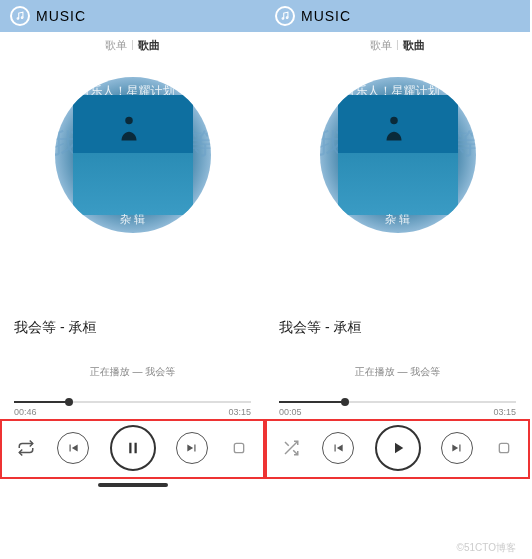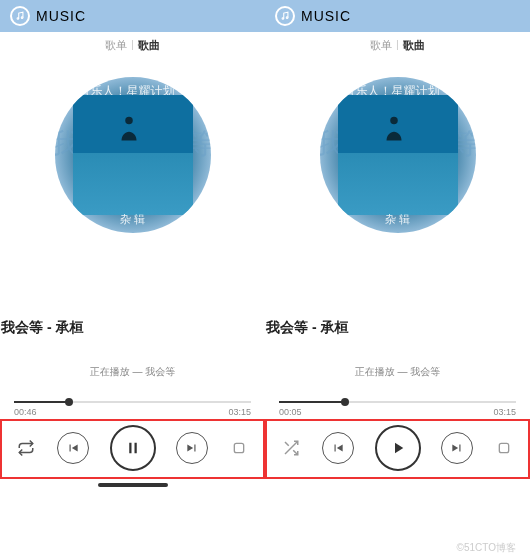--- a/index.html
+++ b/index.html
@@ -18,21 +18,21 @@
   .art { width: 156px; height: 156px; border-radius: 50%; background: radial-gradient(circle at 50% 50%, #3a8fb8 0%, #1e6a92 40%, #8db8d6 70%, #b6d1e6 100%); position: relative; overflow: hidden; }
   .art-inner { position: absolute; inset: 18px; border-radius: 6px; background: linear-gradient(#0e6fa0 0%, #0e6fa0 48%, #2a8cb5 48%, #3a9bc4 100%); }
   .sil { position: absolute; top: 22%; left: 38%; width: 30px; height: 34px; }
   .sil svg { width: 100%; height: 100%; }
   .banner { position: absolute; top: 6px; left: 0; right: 0; text-align: left; font-size: 12px; color: #fff; opacity: 0.85; }
   .artlabel { position: absolute; bottom: 6px; left: 0; right: 0; text-align: center; font-size: 11px; color: #fff; opacity: 0.85; }
   .side-char { position: absolute; top: 48px; font-size: 28px; color: #6aa0c8; opacity: 0.5; }
   .left-char { left: -4px; }
   .right-char { right: -4px; }
   .spacer { height: 72px; }
-  .track { font-size: 14px; color: #222; padding: 0 1px; font-weight: bold; }
+  .track { font-size: 14px; color: #222; padding: 0 14px; }
   .nowplay { font-size: 10px; color: #888; text-align: center; padding: 28px 0 22px; }
   .prog-wrap { padding: 0 14px; }
   .prog { height: 2px; background: #ddd; position: relative; }
   .prog-fill { height: 2px; background: #333; position: absolute; left: 0; top: 0; }
   .prog-knob { width: 8px; height: 8px; border-radius: 50%; background: #333; position: absolute; top: -3px; transform: translateX(-50%); }
   .times { display: flex; justify-content: space-between; font-size: 9px; color: #888; padding: 4px 14px 2px; }
   .controls { display: flex; align-items: center; justify-content: space-between; padding: 4px 14px 6px; border: 2px solid #e33; }
   .cbtn { display: flex; align-items: center; justify-content: center; color: #555; }
   .ring { width: 32px; height: 32px; border: 1.5px solid #555; border-radius: 50%; display: flex; align-items: center; justify-content: center; }
   .ring-lg { width: 46px; height: 46px; border: 2px solid #333; border-radius: 50%; display: flex; align-items: center; justify-content: center; }

